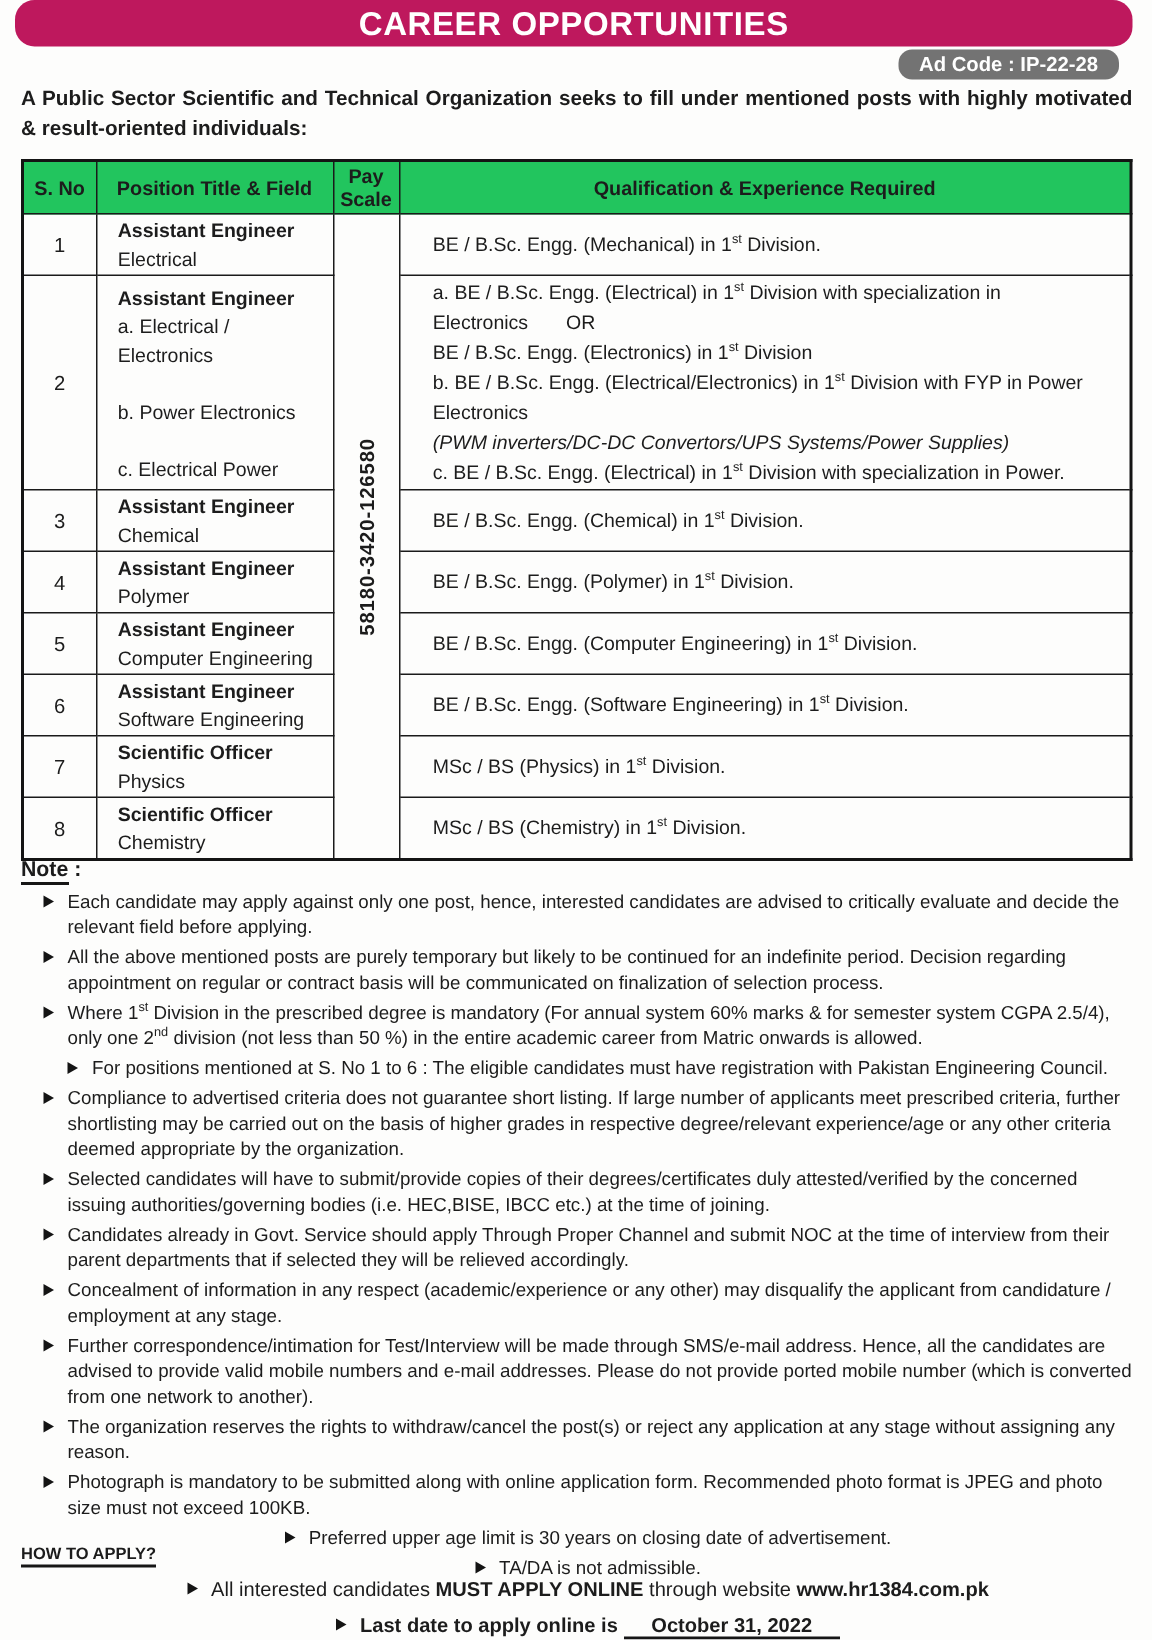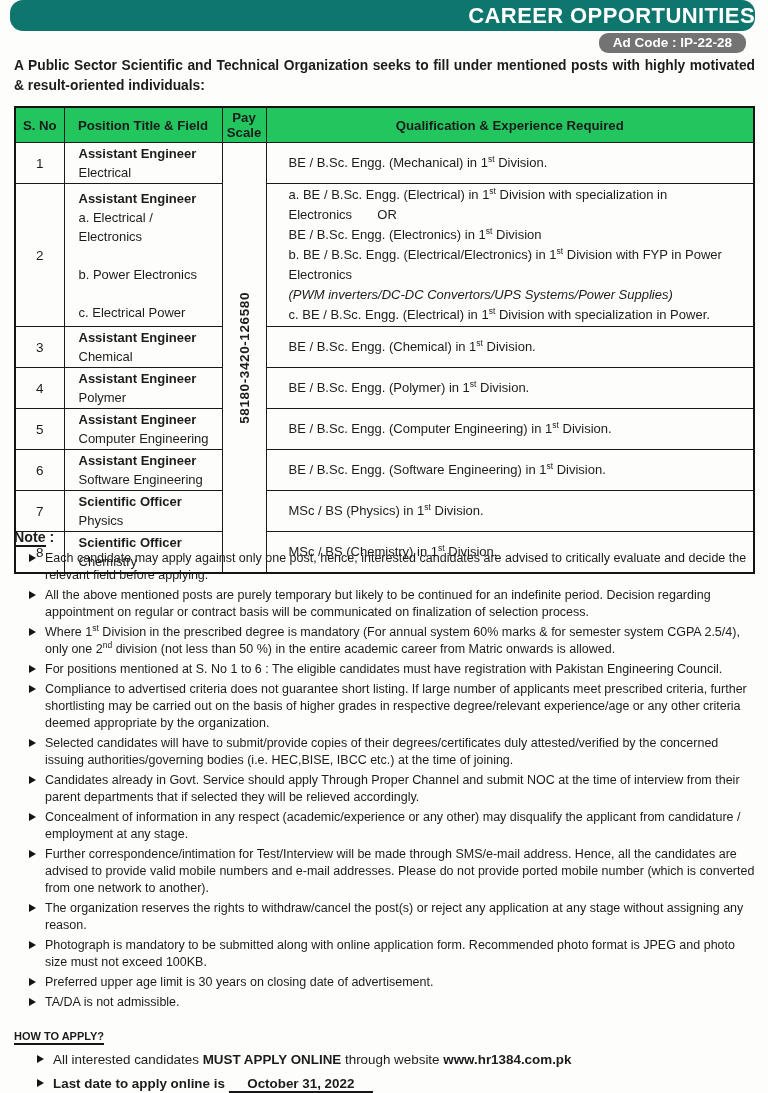--- a/index.html
+++ b/index.html
@@ -11,22 +11,22 @@
     overflow:hidden;
   }
   .b { font-weight:bold; }
   .i { font-style:italic; }
   .u { border-bottom:2px solid #161616; }
   sup { font-size:8.5px; line-height:0; vertical-align:super; }
 
   
   .titlebar {
     position:absolute; left:10px; top:0; width:745px; height:31px;
-    background:#0f766e; border-radius:13px;
-    display:flex; align-items:center; justify-content:flex-end;
+    background:#be185d; border-radius:13px;
+    display:flex; align-items:center; justify-content:center;
   }
   .titlebar .title {
     color:#ffffff; font-weight:bold; font-size:22px; letter-spacing:0.4px;
   }
   
   .badge {
     position:absolute; top:33px; right:22px;
     background:#737373; color:#ffffff; font-weight:bold; font-size:13.5px;
     padding:2px 14px 3px; border-radius:9px;
   }
@@ -55,24 +55,24 @@
   td.pay { text-align:center; vertical-align:middle; padding:0; }
   .vtext {
     writing-mode:vertical-rl; transform:rotate(180deg);
     font-weight:bold; font-size:13.5px; letter-spacing:0.6px;
     margin:0 auto; white-space:nowrap;
   }
   td.qual { padding:1px 6px; font-size:13px; vertical-align:middle; }
   td.qual .line { line-height:20px; min-height:20px;margin-left:16px; }
   
   .notes { position:absolute; top:529px; left:14px; width:741px; }
-  .notes-heading { font-size:14.2px; font-weight:bold; }
+  .notes-heading { font-size:14.2px; font-weight:bold;margin-top:43px; }
   .notes-heading .hu { border-bottom:2px solid #161616; padding-bottom:0px; }
   ul.blist { list-style:none; margin:5px 0 0; padding:0 0 0 15px; }
-  ul.blist li { display:flex; gap:9px; margin:2px 0 3px; font-size:12.5px; line-height:17px; }
+  ul.blist li { display:flex; gap:9px; margin:2px 0 3px; font-size:12.5px; line-height:17px;justify-content:center; }
   .tri {
     flex:0 0 auto; width:0; height:0; margin-top:4px;
     border-left:7px solid #141414;
     border-top:4.5px solid transparent;
     border-bottom:4.5px solid transparent;
   }
   
   .apply { position:absolute; top:1026px; left:14px; width:741px; }
   .apply-heading { display:inline-block; font-size:11px; font-weight:bold;
     border-bottom:2px solid #161616; padding-bottom:1px; }

